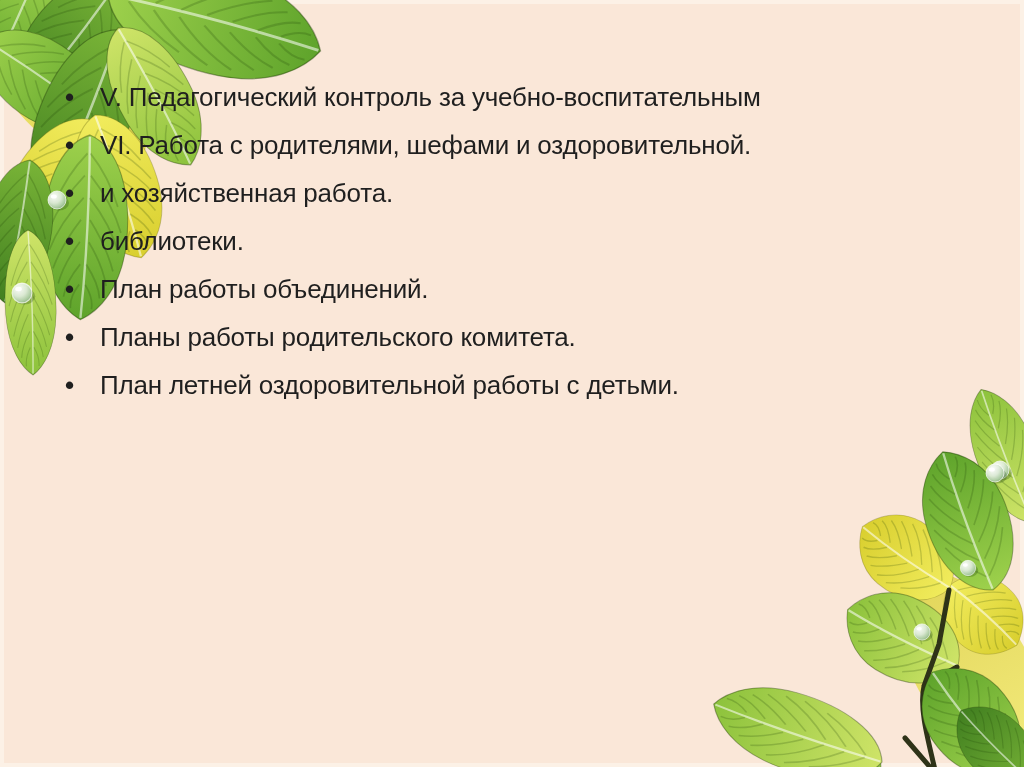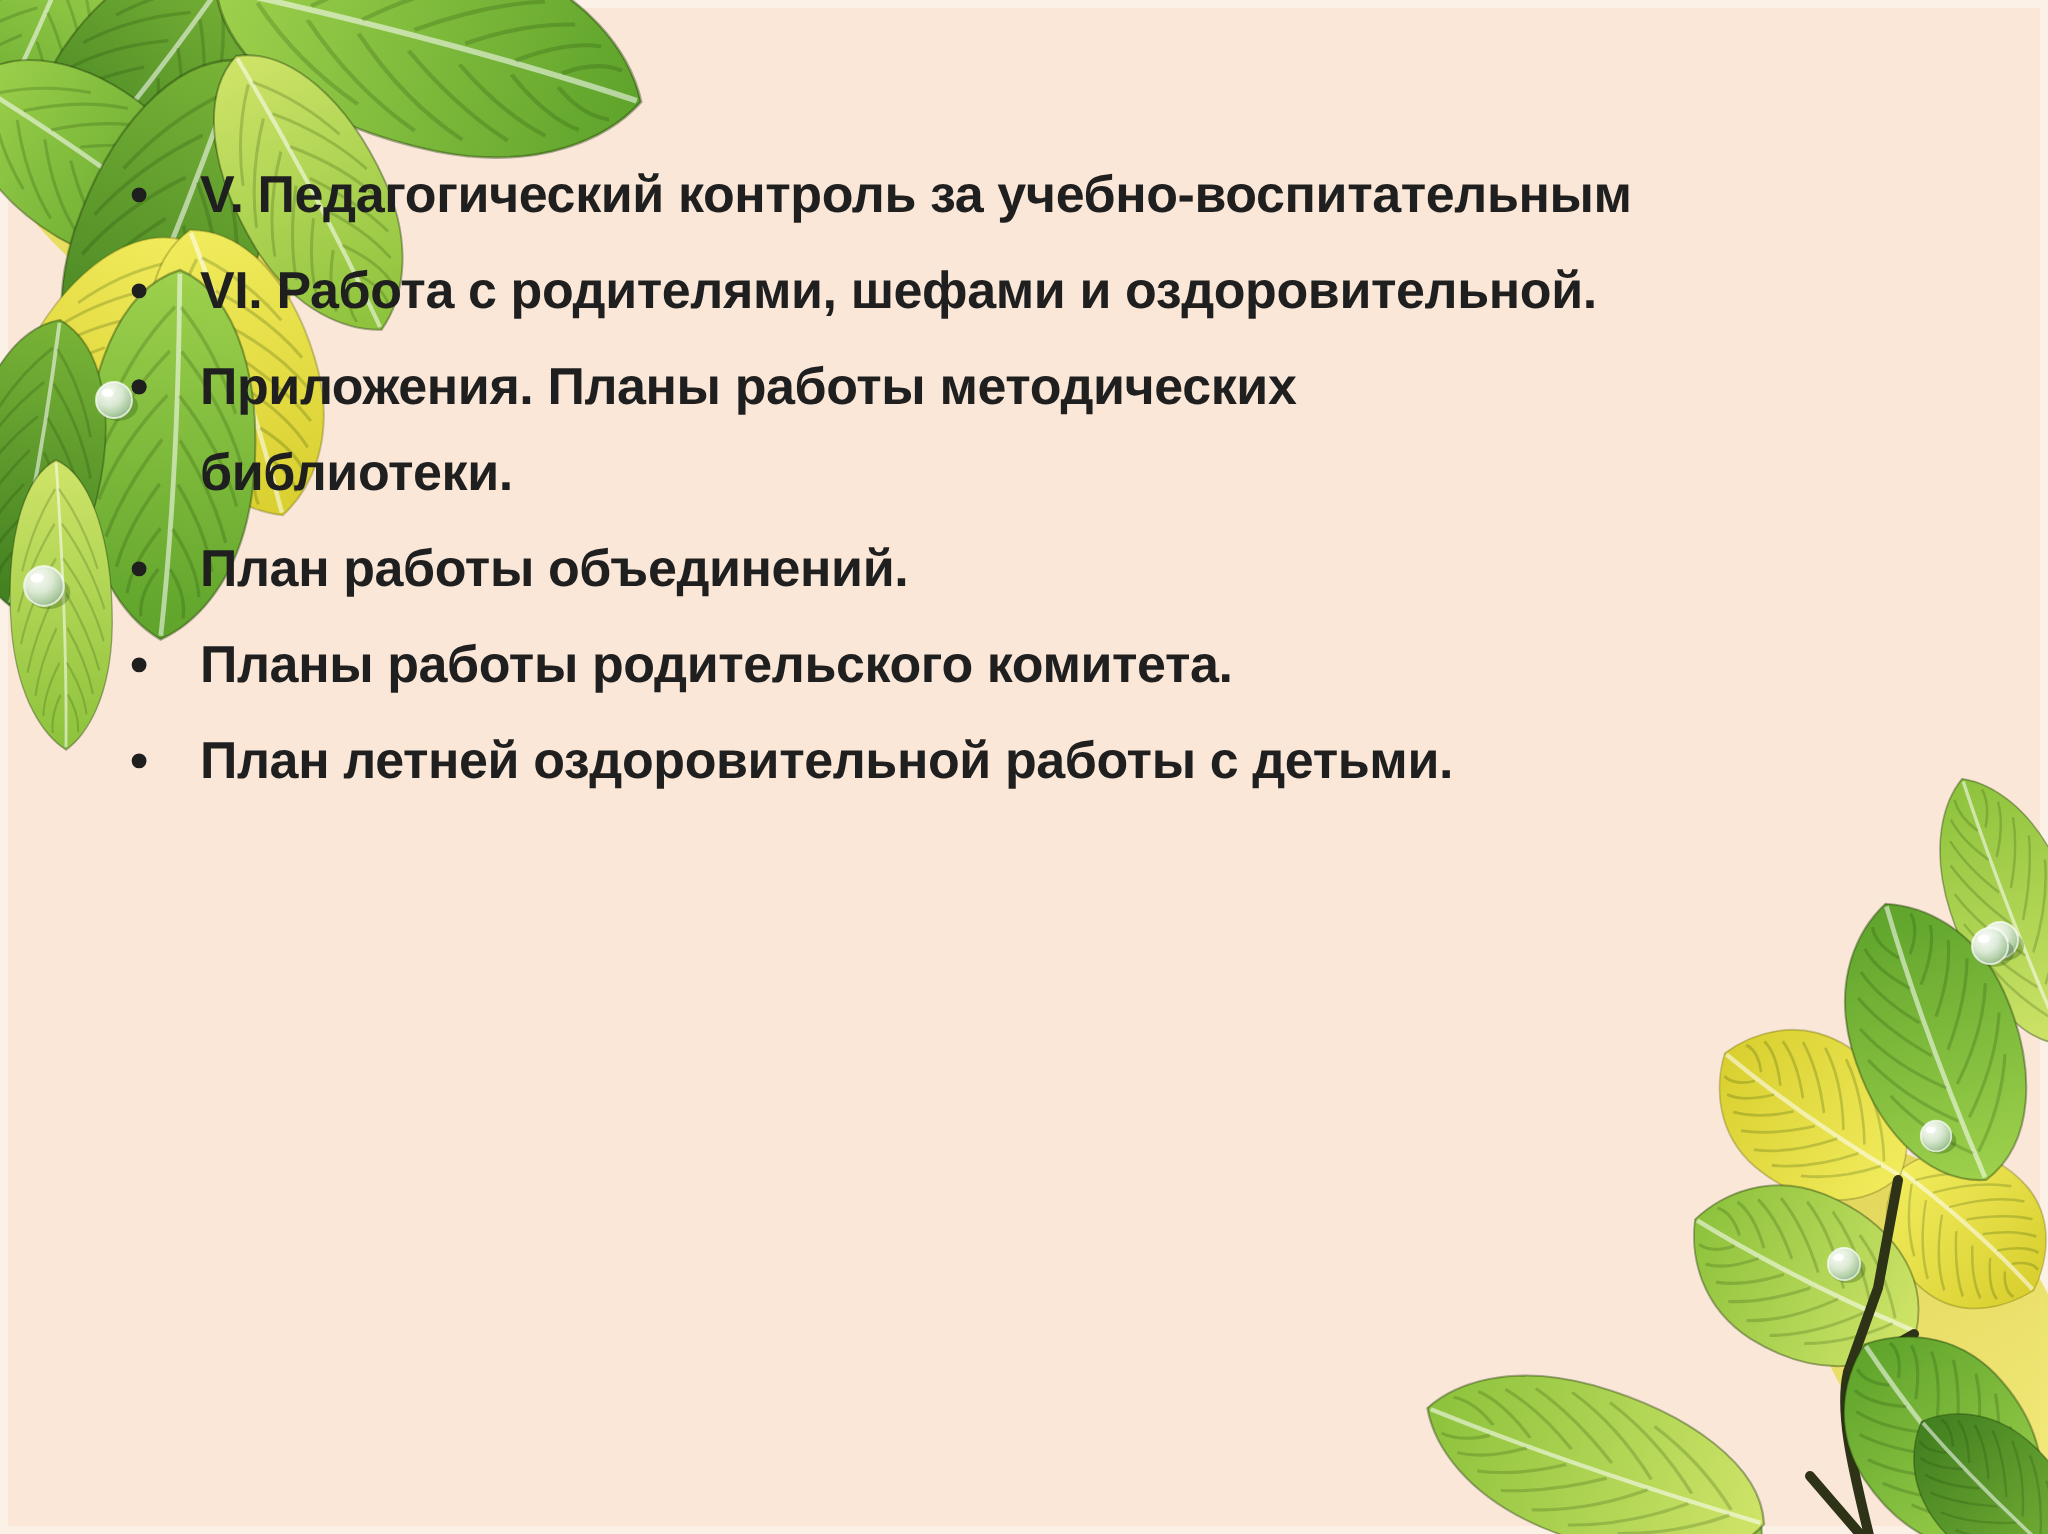--- a/index.html
+++ b/index.html
@@ -20,21 +20,21 @@
   .br{left:700px;top:440px;}
   .re{left:930px;top:370px;}
   .content{position:absolute;left:58px;top:76px;z-index:3;}
   .item{position:relative;padding-left:42px;margin-bottom:5px;}
   .marker{
     position:absolute;left:7px;top:0;
     font-size:26px;line-height:43px;font-weight:700;
     color:var(--text,#1F1F1F);
   }
   .line{
-    font-size:26px;line-height:43px;font-weight:700;
+    font-size:26px;line-height:43px;font-weight:400;
     color:var(--text,#1F1F1F);
     white-space:nowrap;letter-spacing:-0.2px;
   }
   .line:empty{display:none;}
 </style>
 </head>
 <body>
 
 <div class="slide">
   <div class="frame"></div>
@@ -192,24 +192,24 @@
     <div class="item">
       <span class="marker">•</span>
       <div class="line">V. Педагогический контроль за учебно-воспитательным</div>
     </div>
     <div class="item">
       <span class="marker">•</span>
       <div class="line">VI. Работа с родителями, шефами и оздоровительной.</div>
     </div>
     <div class="item">
       <span class="marker">•</span>
-    </div>
-    <div class="item">
-      <span class="marker">•</span>
-      <div class="line">Приложения. Планы работы методических</div>
+      <div class="line">и хозяйственная работа.</div>
+    </div>
+    <div class="item">
+      <span class="marker">•</span>
       <div class="line">библиотеки.</div>
     </div>
     <div class="item">
       <span class="marker">•</span>
       <div class="line">План работы объединений.</div>
     </div>
     <div class="item">
       <span class="marker">•</span>
       <div class="line">Планы работы родительского комитета.</div>
     </div>

